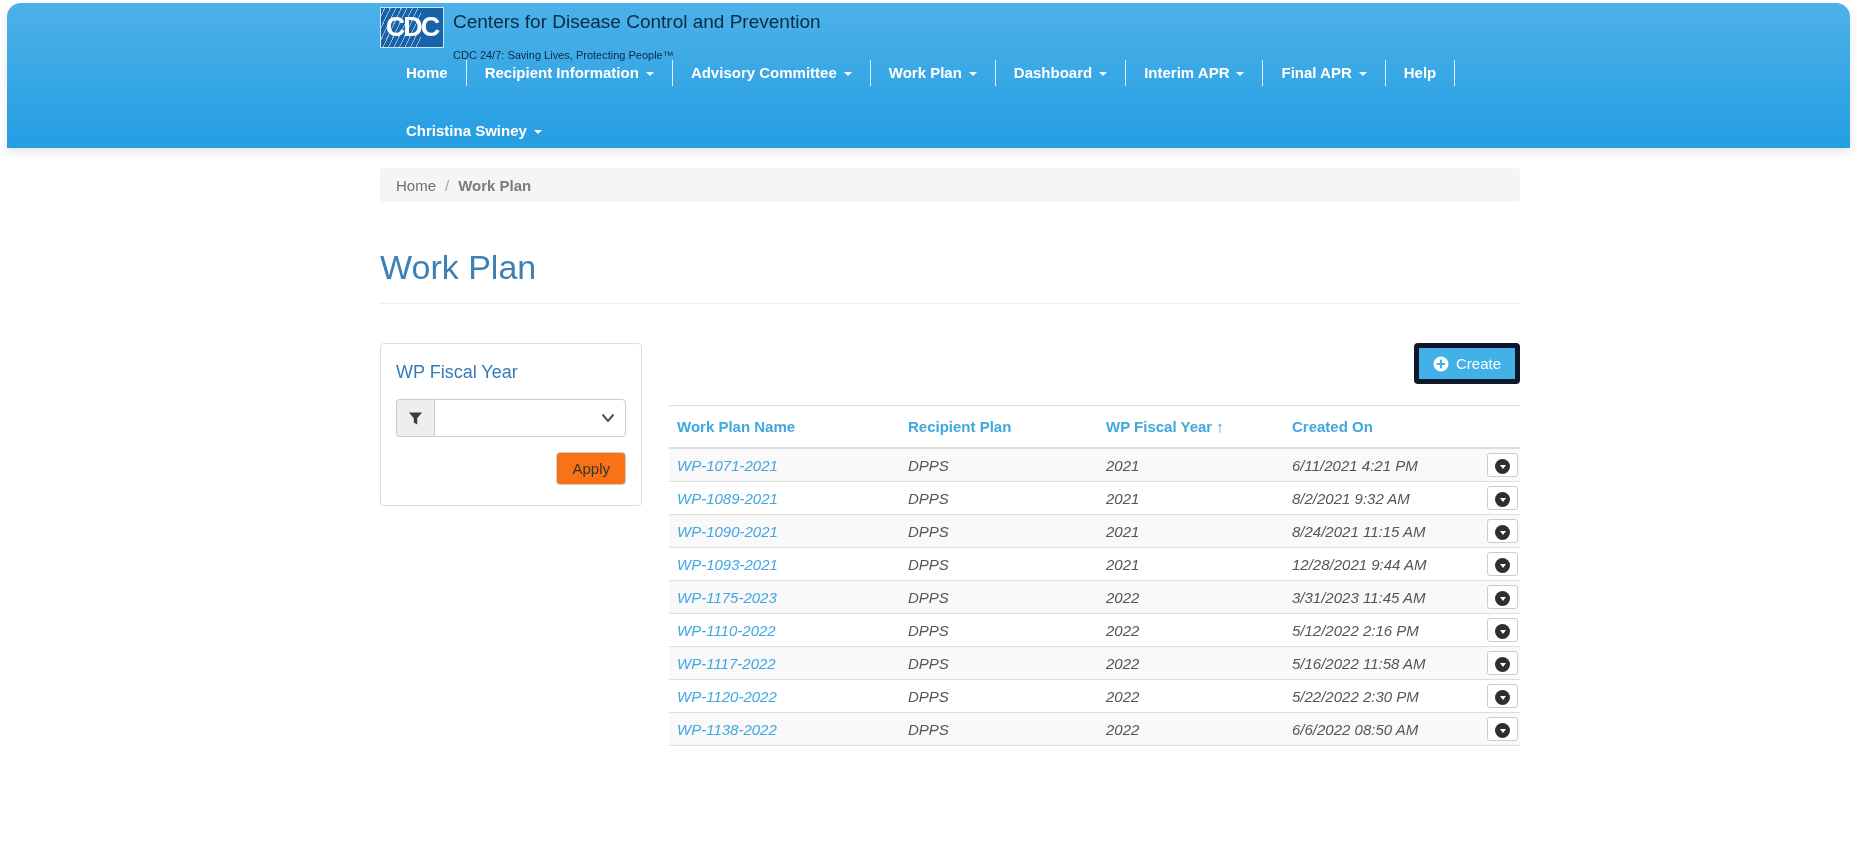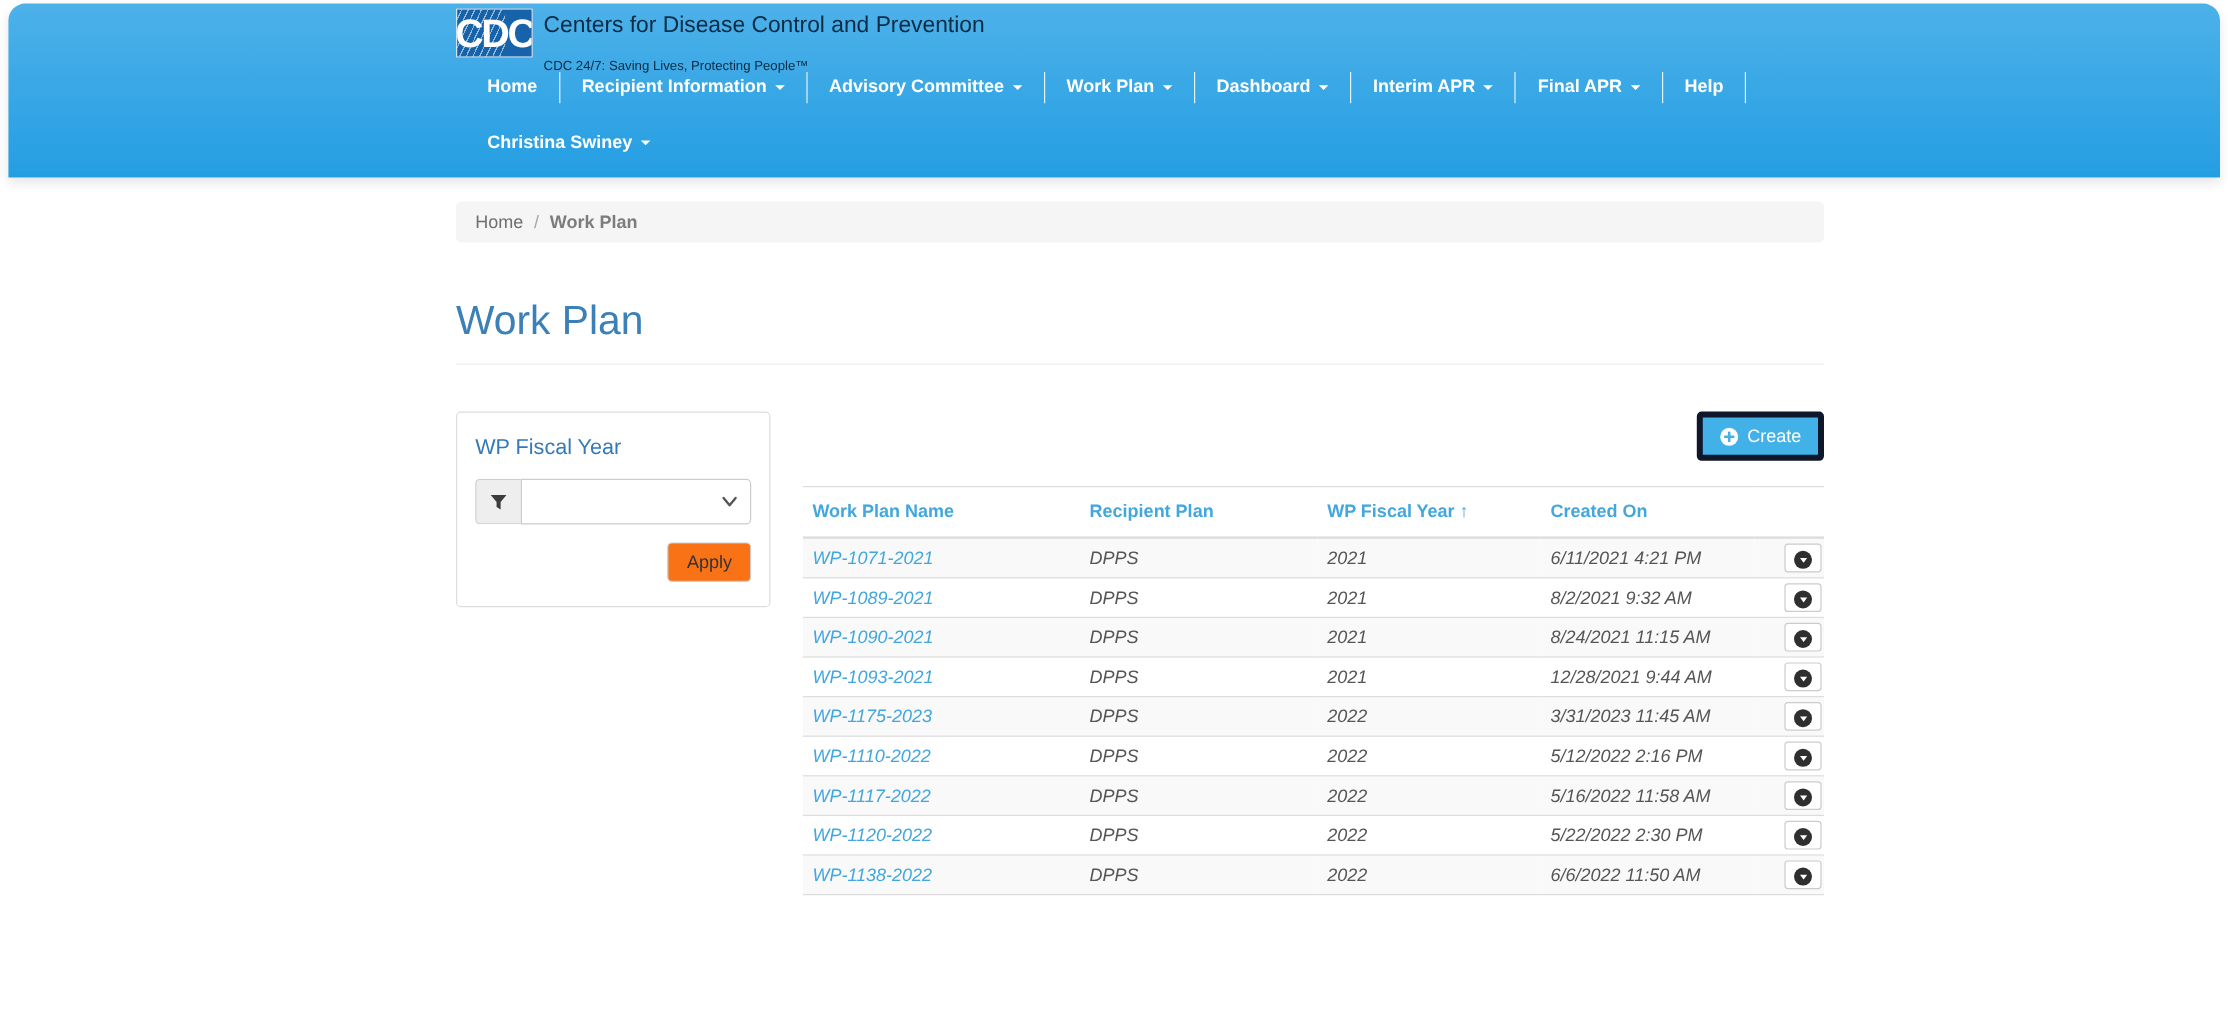--- a/index.html
+++ b/index.html
@@ -6,35 +6,35 @@
   html,body { width:1857px; height:854px; background:#fff; overflow:hidden;
     font-family:"Liberation Sans", sans-serif; position:relative; }
 
   
   .app-header { position:absolute; left:7px; right:7px; top:3px; height:145px;
     background:linear-gradient(to bottom, var(--header_top,#4db1e9), var(--header_bottom,#249ee2));
     border-radius:14px 14px 0 0; box-shadow:0 4px 10px rgba(0,0,0,0.10); }
 
   .brand { position:absolute; left:373px; top:4px; display:flex; align-items:flex-start; }
   .cdc-logo { width:64px; height:41px; background:var(--logo_bg,#1763a9); border:1px solid #cfe3f2;
-    color:#fff; font-weight:bold; font-size:33px; letter-spacing:-2px;
+    color:#fff; font-weight:bold; font-size:27px; letter-spacing:-2px;
     display:flex; align-items:center; justify-content:center; position:relative; overflow:hidden; cursor:pointer; }
   .cdc-logo::before { content:""; position:absolute; left:-6px; top:-4px; width:46px; height:52px;
     background:repeating-linear-gradient(115deg, rgba(255,255,255,0.55) 0 1px, transparent 1px 5px); }
   .cdc-logo span { position:relative; }
   .brand-text { margin-left:9px; padding-top:2px; color:var(--brand_text,#0c2b44); }
   .brand-name { font-size:19px; line-height:25px; }
   .brand-tagline { font-size:11px; margin-top:15px; }
 
   .nav-row { position:absolute; left:381px; display:flex; align-items:center; list-style:none; }
   .nav-row.r1 { top:57px; }
   .nav-row.r2 { top:103px; }
   .nav-item { color:#fff; font-size:15px; font-weight:bold; padding:2px 18px;
     border-right:1px solid rgba(255,255,255,0.85); cursor:pointer; white-space:nowrap; line-height:22px; }
-  .nav-item.no-sep { border-right:none; }
+  .nav-item.no-sep { border-right:none;margin-top:12px; }
   .caret-down { display:inline-block; width:0; height:0; border-left:4px solid transparent;
     border-right:4px solid transparent; border-top:4px solid #fff; margin-left:7px; vertical-align:2px; }
 
   
   .content { position:absolute; left:380px; top:168px; width:1140px; }
 
   .breadcrumb { height:34px; background:#f5f5f5; border-radius:4px; padding:0 16px;
     display:flex; align-items:center; font-size:15px; }
   .breadcrumb .bc-home { color:#6f6f6f; cursor:pointer; }
   .breadcrumb .bc-sep { color:#a6a6a6; margin:0 9px; }
@@ -230,21 +230,21 @@
               <td><a class="wp-link">WP-1120-2022</a></td>
               <td><span>DPPS</span></td>
               <td><span>2022</span></td>
               <td><span>5/22/2022 2:30 PM</span></td>
               <td class="action-cell"><button class="btn-row-actions"><span class="circle-caret"></span></button></td>
             </tr>
             <tr>
               <td><a class="wp-link">WP-1138-2022</a></td>
               <td><span>DPPS</span></td>
               <td><span>2022</span></td>
-              <td><span>6/6/2022 11:50 AM</span></td>
+              <td><span>6/6/2022 08:50 AM</span></td>
               <td class="action-cell"><button class="btn-row-actions"><span class="circle-caret"></span></button></td>
             </tr>
             <tr>
               <td></td>
               <td></td>
               <td></td>
               <td></td>
               <td class="action-cell"></td>
             </tr>
           </tbody>

